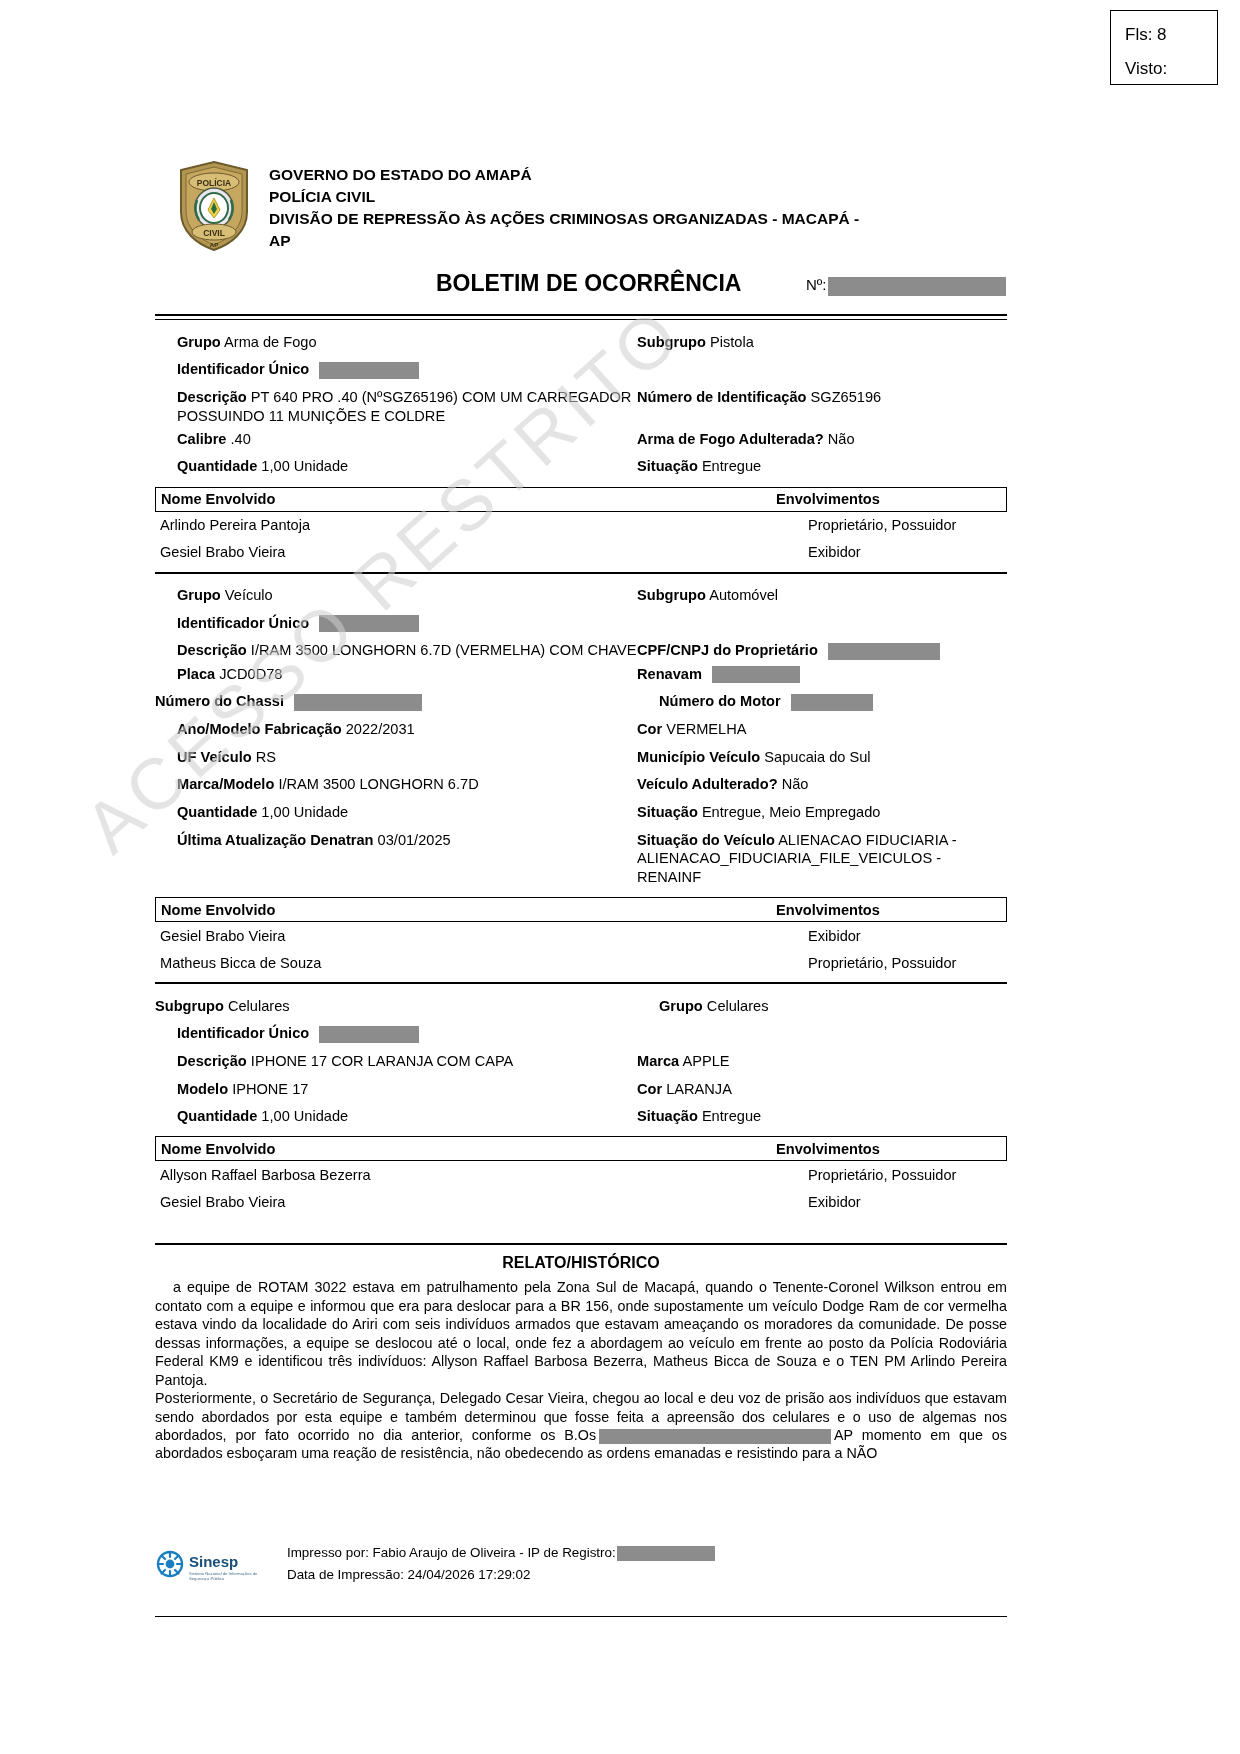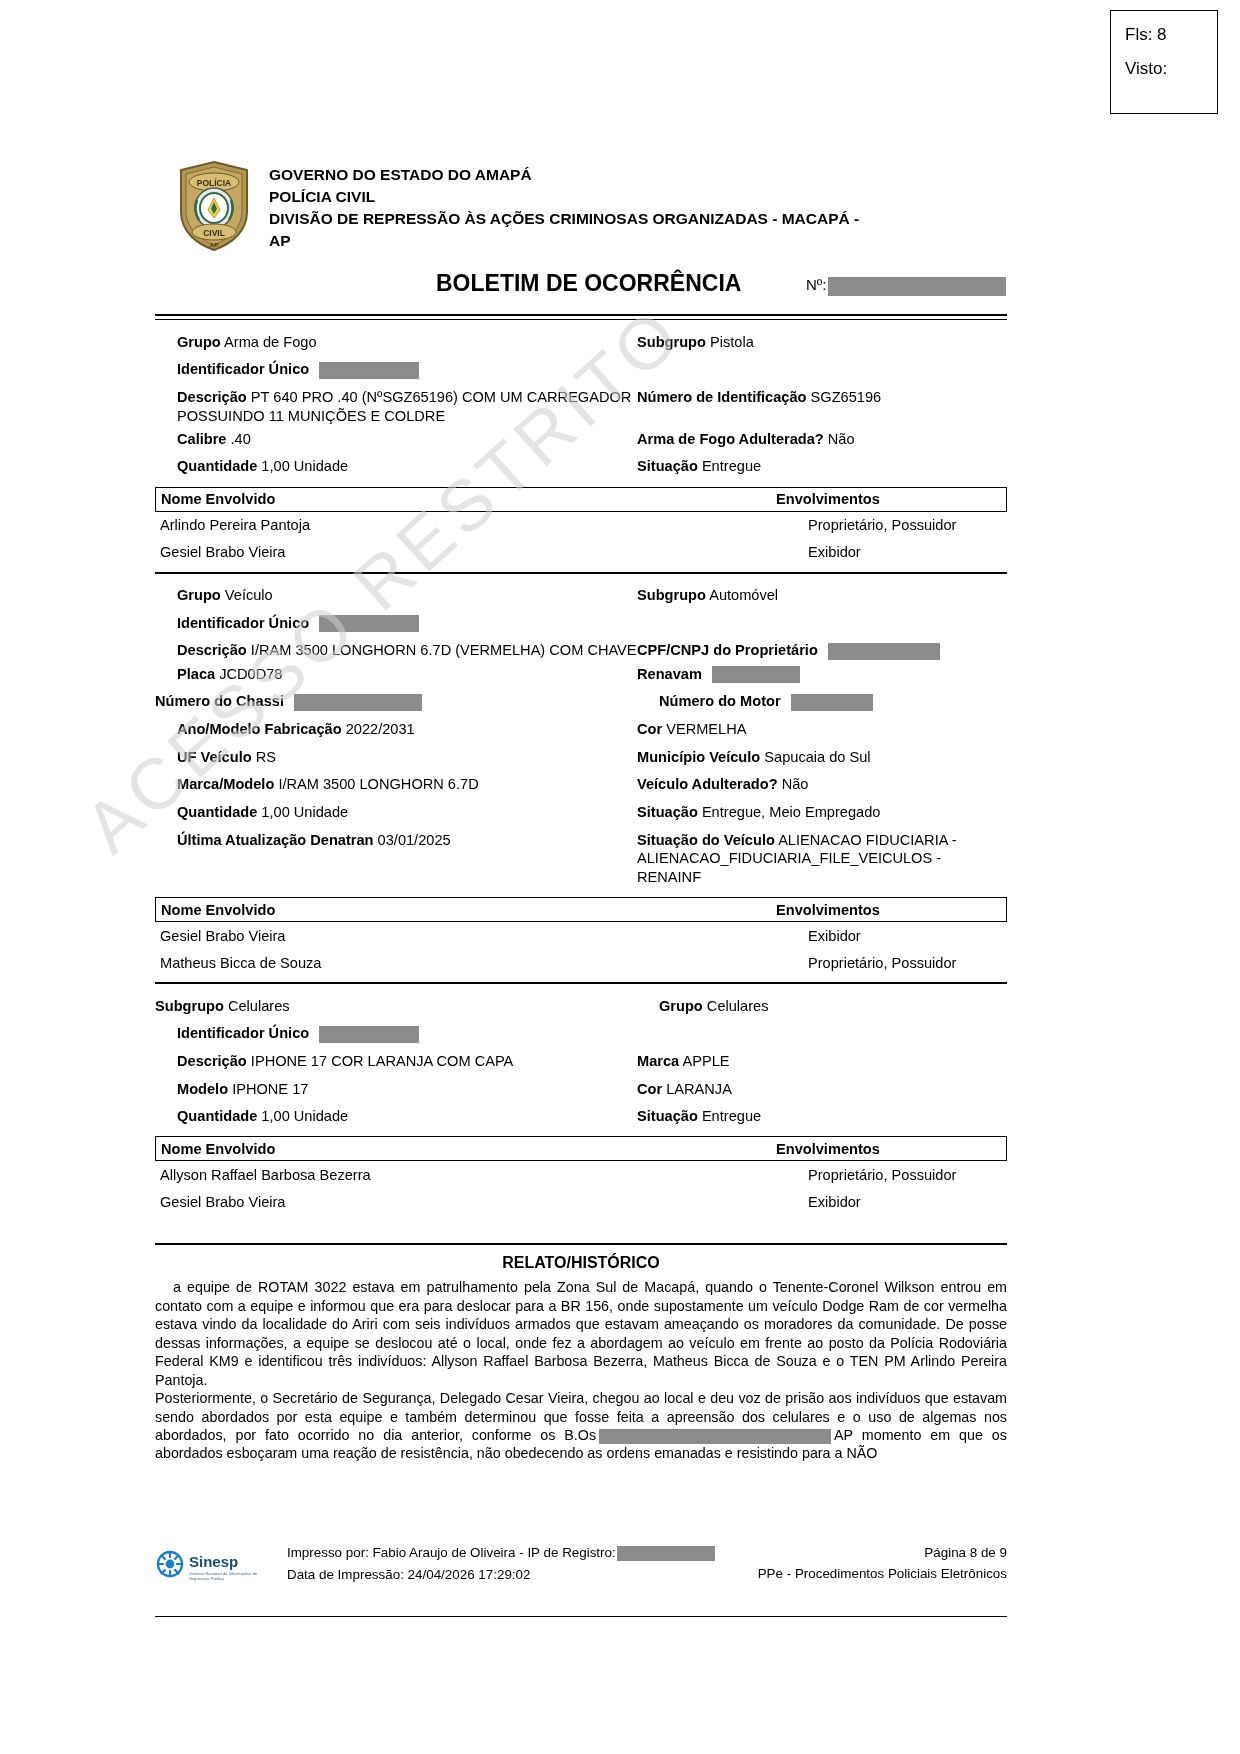--- a/index.html
+++ b/index.html
@@ -15,21 +15,21 @@
     position: relative;
     overflow: hidden;
   }
 
   
   .fls-box {
     position: absolute;
     top: 10px;
     right: 22px;
     width: 108px;
-    height: 104px;
+    height: 75px;
     border: 1px solid #000;
     box-sizing: border-box;
     padding: 14px 0 0 14px;
     font-size: 17px;
   }
   .fls-box div { margin-bottom: 14px; }
 
   
   .watermark {
     position: absolute;
@@ -496,18 +496,14 @@
       <text x="34" y="32" font-size="4.2" fill="#4a6f8a" font-family="Liberation Sans, sans-serif">Segurança Pública</text>
     </svg>
   </div>
   <div class="footer-cols">
     <div class="footer-left">
       <div>
         <span>Impresso por: Fabio Araujo de Oliveira - IP de Registro:</span><span class="redact" style="width:98px;height:15px;margin-left:1px;"></span>
       </div>
       <div>Data de Impressão: 24/04/2026 17:29:02</div>
     </div>
-    <div class="footer-right">
-      <div>Página 8 de 9</div>
-      <div>PPe - Procedimentos Policiais Eletrônicos</div>
-    </div>
   </div>
 </div>
 
 </body></html>

